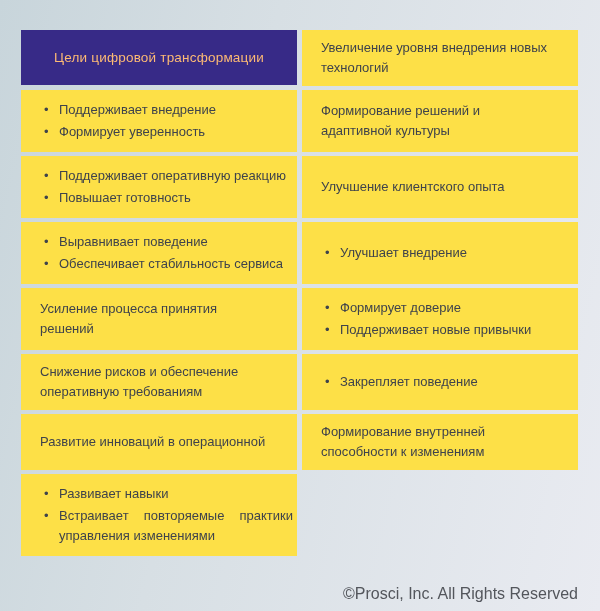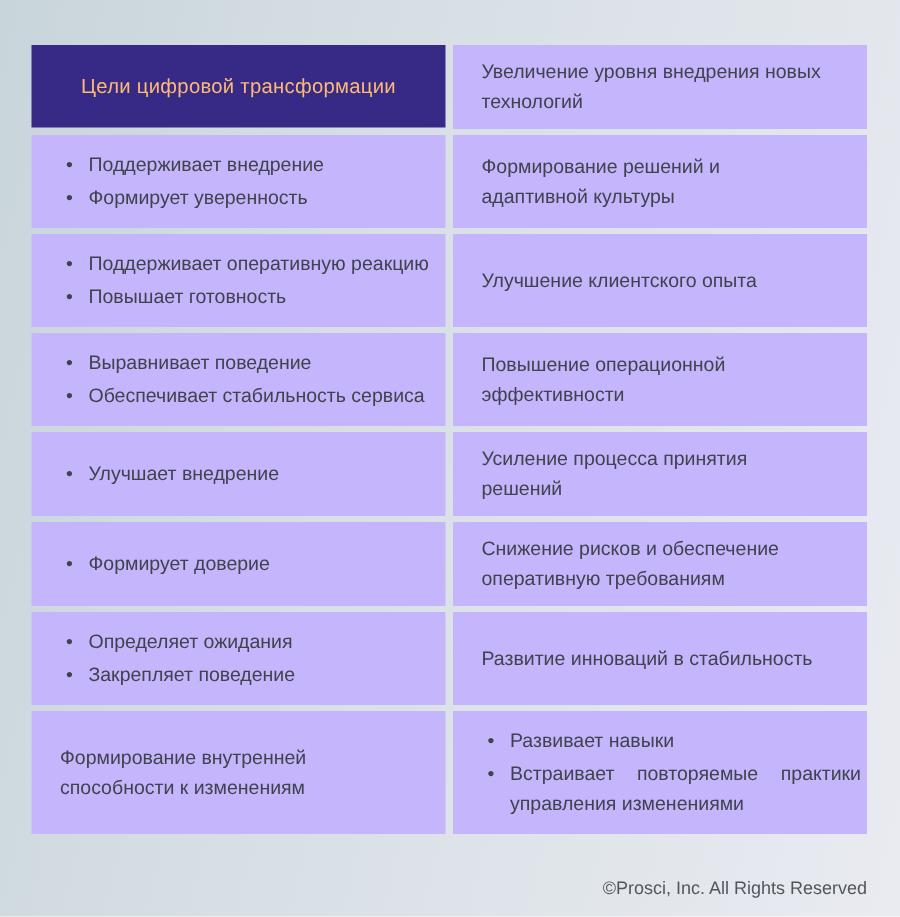--- a/index.html
+++ b/index.html
@@ -26,21 +26,21 @@
     background: #372a87;
     color: #fdba74;
     font-size: 13.5px;
     letter-spacing: 0.2px;
     display: flex;
     align-items: center;
     justify-content: center;
     margin-bottom: 1px;
   }
   .cell {
-    background: #c4b5fd;
+    background: #fde047;
     display: flex;
     align-items: center;
     font-size: 13px;
     line-height: 20px;
   }
   .goal-cell { padding: 8px 26px 8px 19px; }
   .goal-text { display: block; }
   .results-cell { padding: 8px 4px 8px 22px; }
   .results-list { list-style: none; width: 100%; }
   .results-list li {
@@ -53,21 +53,21 @@
     content: "\2022";
     position: absolute;
     left: 1px;
     top: 0;
     color: #3f434b;
   }
   .footer {
     position: absolute;
     right: 22px;
     top: 585px;
-    font-size: 12px;
+    font-size: 16px;
     color: #53565c;
   }
 </style>
 </head>
 <body>
 
 <div class="table">
   <div class="header-cell">Цели цифровой трансформации</div>
 
   <div class="cell goal-cell">
@@ -93,50 +93,47 @@
   <div class="cell goal-cell">
     <span class="goal-text">Улучшение клиентского опыта</span>
   </div>
   <div class="cell results-cell">
     <ul class="results-list">
         <li>Выравнивает поведение</li>
         <li>Обеспечивает стабильность сервиса</li>
       </ul>
   </div>
 
-  <div class="cell goal-cell">
-    <span class="goal-text">Повышение операционной эффективности</span>
-  </div>
   <div class="cell results-cell">
     <ul class="results-list">
         <li>Улучшает внедрение</li>
       </ul>
   </div>
 
   <div class="cell goal-cell">
     <span class="goal-text">Усиление процесса принятия решений</span>
   </div>
   <div class="cell results-cell">
     <ul class="results-list">
         <li>Формирует доверие</li>
+        <li>Поддерживает новые привычки</li>
       </ul>
   </div>
 
   <div class="cell goal-cell">
     <span class="goal-text">Снижение рисков и обеспечение оперативную требованиям</span>
   </div>
   <div class="cell results-cell">
     <ul class="results-list">
-        <li>Определяет ожидания</li>
         <li>Закрепляет поведение</li>
       </ul>
   </div>
 
   <div class="cell goal-cell">
-    <span class="goal-text">Развитие инноваций в стабильность</span>
+    <span class="goal-text">Развитие инноваций в операционной</span>
   </div>
 
   <div class="cell goal-cell">
     <span class="goal-text">Формирование внутренней способности к изменениям</span>
   </div>
   <div class="cell results-cell">
     <ul class="results-list">
         <li>Развивает навыки</li>
         <li>Встраивает повторяемые практики управления изменениями</li>
       </ul>

